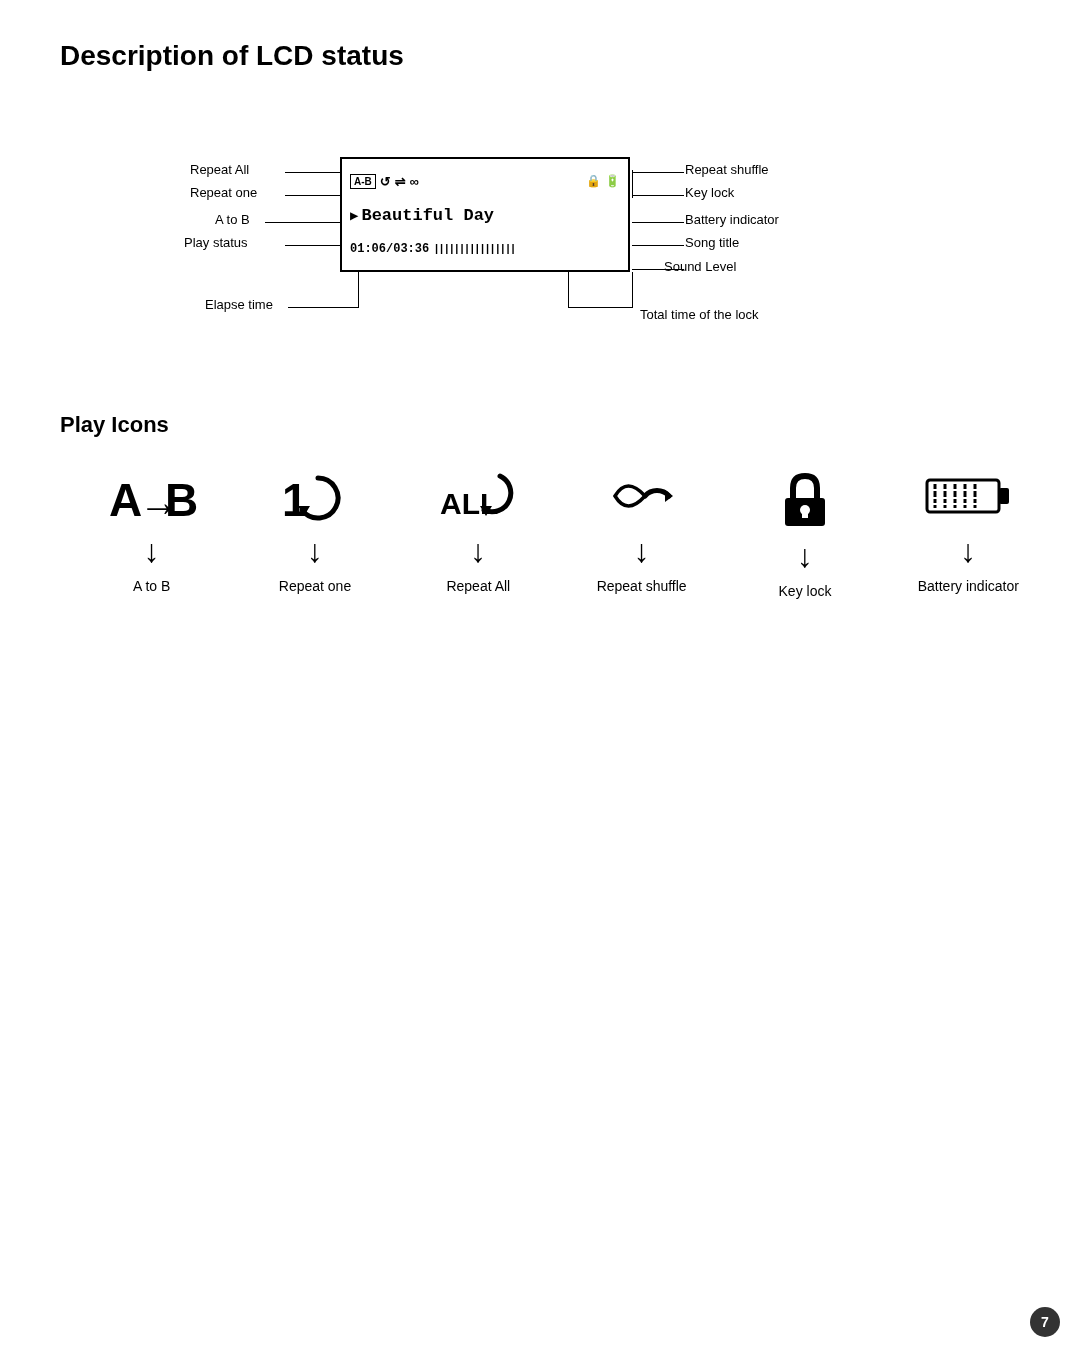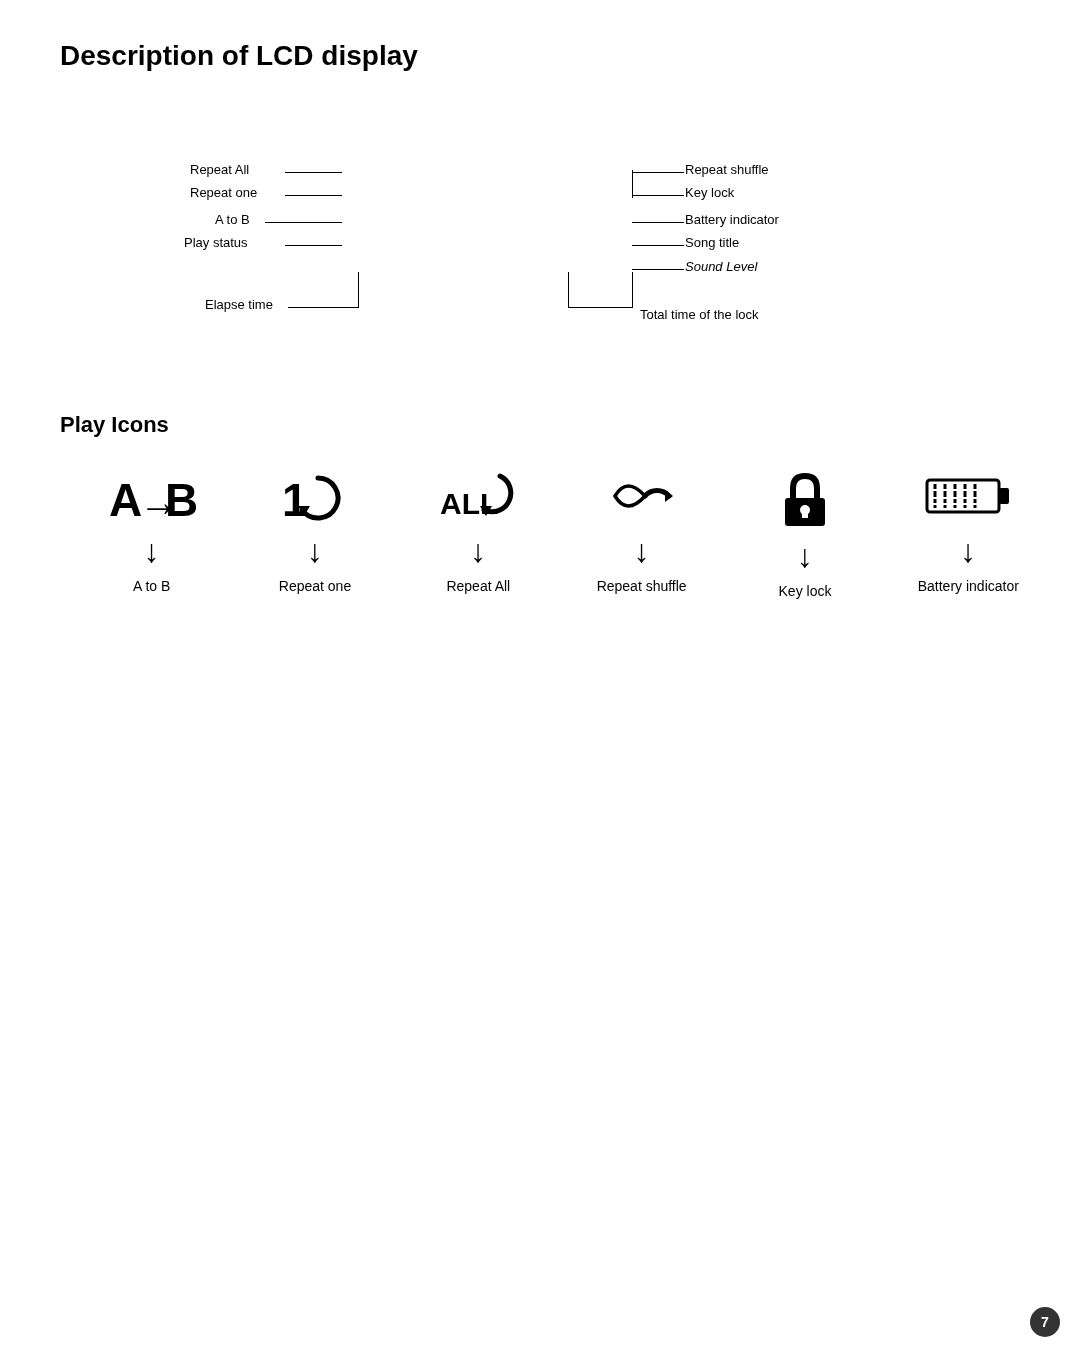--- a/index.html
+++ b/index.html
@@ -92,24 +92,46 @@
     }
 
     .diag-line {
       position: absolute;
       background: #000;
     }
   </style>
 </head>
 <body>
 
-<h1 class="page-title">Description of LCD display</h1>
+<h1 class="page-title">Description of LCD status</h1>
 
 <div class="diagram-container">
 
+  <div style="position:absolute; left:280px; top:55px; width:290px; height:115px; border:2.5px solid #000; background:#fff; padding:6px 8px; display:flex; flex-direction:column; justify-content:space-around;">
+
+    <div style="display:flex; align-items:center; gap:4px; font-size:11px; font-weight:bold;">
+      <span style="border:1.5px solid #000; padding:1px 3px; font-size:10px; font-weight:bold;">A-B</span>
+      <span style="font-size:13px;">↺</span>
+      <span style="font-size:13px; font-weight:bold;">⇌</span>
+      <span style="font-size:13px;">∞</span>
+      <span style="flex:1;"></span>
+      <span style="font-size:12px;">🔒</span>
+      <span style="font-size:12px;">🔋</span>
+    </div>
+
+    <div style="display:flex; align-items:center; font-size:17px; font-weight:bold; font-family:'Courier New',monospace;">
+      <span style="margin-right:3px; font-size:14px;">▶</span>
+      <span>Beautiful Day</span>
+    </div>
+
+    <div style="display:flex; align-items:center; font-size:12px; font-family:'Courier New',monospace; font-weight:bold;">
+      <span>01:06/03:36</span>
+      <span style="margin-left:4px; font-size:11px; letter-spacing:-1.5px;">||||||||||||||||</span>
+    </div>
+  </div>
 
   <span class="diag-label" style="left:130px; top:60px;">Repeat All</span>
   <div class="diag-line" style="left:225px; top:70px; width:57px; height:1px;"></div>
 
   <span class="diag-label" style="left:130px; top:83px;">Repeat one</span>
   <div class="diag-line" style="left:225px; top:93px; width:57px; height:1px;"></div>
 
   <span class="diag-label" style="left:155px; top:110px;">A to B</span>
   <div class="diag-line" style="left:205px; top:120px; width:77px; height:1px;"></div>
 
@@ -128,21 +150,21 @@
 
   <span class="diag-label" style="left:625px; top:83px;">Key lock</span>
   <div class="diag-line" style="left:572px; top:93px; width:52px; height:1px;"></div>
 
   <span class="diag-label" style="left:625px; top:110px;">Battery indicator</span>
   <div class="diag-line" style="left:572px; top:120px; width:52px; height:1px;"></div>
 
   <span class="diag-label" style="left:625px; top:133px;text-align:right;">Song title</span>
   <div class="diag-line" style="left:572px; top:143px; width:52px; height:1px;"></div>
 
-  <span class="diag-label" style="left:625px; top:157px;font-style:italic;">Sound Level</span>
+  <span class="diag-label" style="left:604px; top:157px;">Sound Level</span>
   <div class="diag-line" style="left:572px; top:167px; width:52px; height:1px;"></div>
 
   <span class="diag-label" style="left:580px; top:205px;">Total time of the lock</span>
   <div class="diag-line" style="left:572px; top:170px; width:1px; height:36px;"></div>
   <div class="diag-line" style="left:508px; top:205px; width:65px; height:1px;"></div>
   <div class="diag-line" style="left:508px; top:170px; width:1px; height:36px;"></div>
 
 </div>
 
 <h2 class="hard-icons-title">Play Icons</h2>

